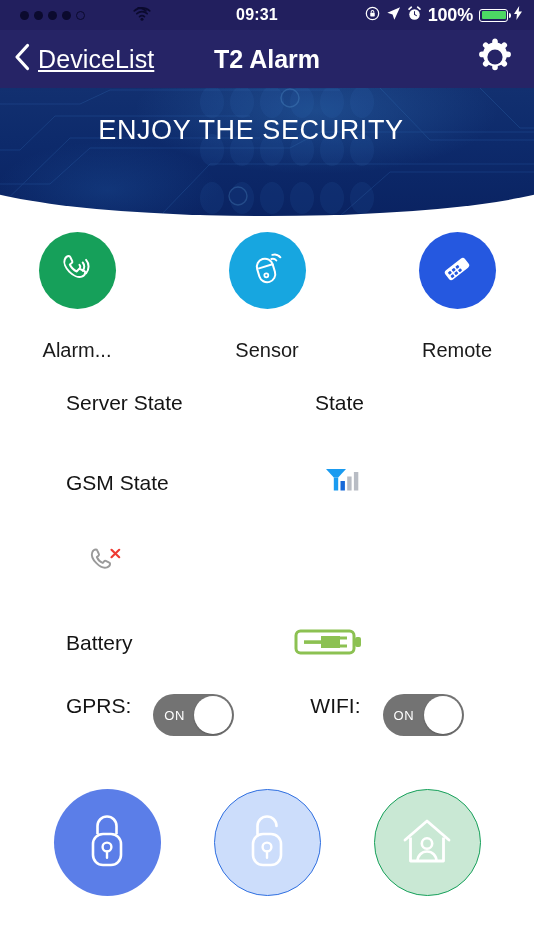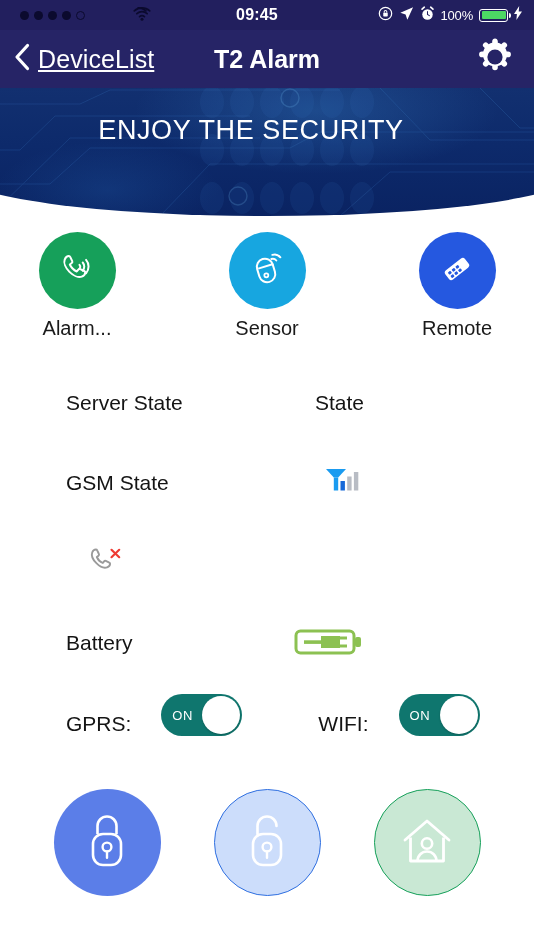--- a/index.html
+++ b/index.html
@@ -18,21 +18,21 @@
     background: #221f5e;
     display: flex; align-items: center;
     color: #ffffff;
   }
   .sb-left { display: flex; align-items: center; gap: 5px; padding-left: 20px; width: 180px; }
   .sb-dot { width: 9px; height: 9px; border-radius: 50%; background: #0b0a2e; }
   .sb-dot.hollow { background: transparent; border: 1.4px solid #0b0a2e; }
   .sb-wifi { margin-left: 42px; }
   .sb-center { flex: 1; text-align: center; font-size: 16px; font-weight: bold; letter-spacing: .2px; }
   .sb-right { display: flex; align-items: center; gap: 6px; padding-right: 12px; justify-content: flex-end; width: 200px; }
-  .sb-pct { font-size: 13px; font-weight: normal; letter-spacing: -.2px; }
+  .sb-pct { font-size: 18px; font-weight: bold; letter-spacing: -.2px; }
   .sb-batt { width: 29px; height: 13px; border: 1.5px solid #ffffff; border-radius: 3px; position: relative; padding: 1.5px; }
   .sb-batt::after { content:""; position:absolute; right:-4px; top:3.5px; width:2.5px; height:5px; background:#fff; border-radius:0 2px 2px 0; }
   .sb-batt i { display:block; height:100%; width:100%; background:#4cd964; border-radius:1px; }
 
   
   .navbar {
     position: absolute; top: 30px; left: 0;
     width: 534px; height: 58px;
     background: #262466;
     display: flex; align-items: center;
@@ -66,43 +66,43 @@
   
   .quick-actions {
     position: absolute; top: 232px; left: 0; width: 534px;
     display: flex; justify-content: center; gap: 56px;
   }
   .qa-item { width: 134px; display: flex; flex-direction: column; align-items: center; cursor: pointer; }
   .qa-circle {
     width: 77px; height: 77px; border-radius: 50%;
     display: flex; align-items: center; justify-content: center;
   }
-  .qa-label { margin-top: 8px; font-size: 20px; color: #1a1a1a; white-space: nowrap; }
+  .qa-label { margin-top: 30px; font-size: 20px; color: #1a1a1a; white-space: nowrap; }
 
   
   .status-list { position: absolute; top: 363px; left: 0; width: 432px; }
   .status-row {
     height: 80px; display: flex; align-items: center;
     padding: 0 68px 0 66px;
   }
   .sr-label { font-size: 21px; color: #141414; flex: 1; }
   .sr-value { font-size: 21px; color: #141414; display: flex; align-items: center; justify-content: flex-end; min-width: 60px; }
 
   
   .toggle-row {
     position: absolute; top: 683px; left: 0; width: 534px; height: 64px;
     display: flex; align-items: center;
   }
-  .tg-group { display: flex; align-items: flex-end; gap: 8px; }
+  .tg-group { display: flex; align-items: flex-start; }
   .tg-group.gprs { margin-left: 66px; }
   .tg-group.wifi { margin-left: 76px; }
   .tg-label { font-size: 21px; color: #141414; }
   .switch {
     position: relative; width: 81px; height: 42px; border-radius: 21px;
-    background: #0f766e; margin-left: 22px; cursor: pointer; flex-shrink: 0;
+    background: #737373; margin-left: 22px; cursor: pointer; flex-shrink: 0;
   }
   .switch .knob {
     position: absolute; top: 2px; right: 2px;
     width: 38px; height: 38px; border-radius: 50%; background: #ffffff;
     box-shadow: 0 1px 2px rgba(0,0,0,.22);
   }
   .switch .state-text {
     position: absolute; left: 11px; top: 50%; transform: translateY(-50%);
     font-size: 13px; color: #ffffff; letter-spacing: .6px;
   }
@@ -136,21 +136,21 @@
       <span class="sb-wifi">
         <svg width="20" height="15" viewBox="0 0 20 15">
           <path d="M10 3.1c3 0 5.7 1.15 7.7 3.0" stroke="#0b0a2e" stroke-width="1.8" fill="none" stroke-linecap="round" transform="translate(-3.8,-1.2) scale(1.0)"></path>
           <path d="M2.3 4.9C4.3 3.05 7 1.9 10 1.9s5.7 1.15 7.7 3.0" stroke="#0b0a2e" stroke-width="1.8" fill="none" stroke-linecap="round"></path>
           <path d="M4.9 7.7C6.3 6.45 8.05 5.7 10 5.7s3.7.75 5.1 2.0" stroke="#0b0a2e" stroke-width="1.8" fill="none" stroke-linecap="round"></path>
           <path d="M7.6 10.6c.7-.6 1.5-.95 2.4-.95s1.7.35 2.4.95" stroke="#0b0a2e" stroke-width="1.8" fill="none" stroke-linecap="round"></path>
           <circle cx="10" cy="13.2" r="1.5" fill="#0b0a2e"></circle>
         </svg>
       </span>
     </div>
-    <div class="sb-center">09:45</div>
+    <div class="sb-center">09:31</div>
     <div class="sb-right">
       <span>
         <svg width="15" height="15" viewBox="0 0 16 16">
           <circle cx="8" cy="8" r="6.6" fill="none" stroke="#ffffff" stroke-width="1.3"></circle>
           <rect x="5.6" y="7.3" width="4.8" height="3.9" rx=".7" fill="#ffffff"></rect>
           <path d="M6.6 7.3V6.2a1.4 1.4 0 0 1 2.8 0v1.1" fill="none" stroke="#ffffff" stroke-width="1.1"></path>
         </svg>
       </span>
       <span>
         <svg width="15" height="15" viewBox="0 0 16 16">

